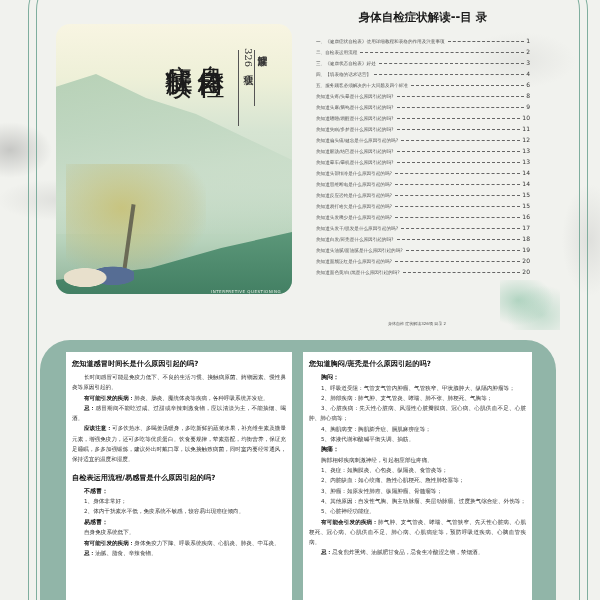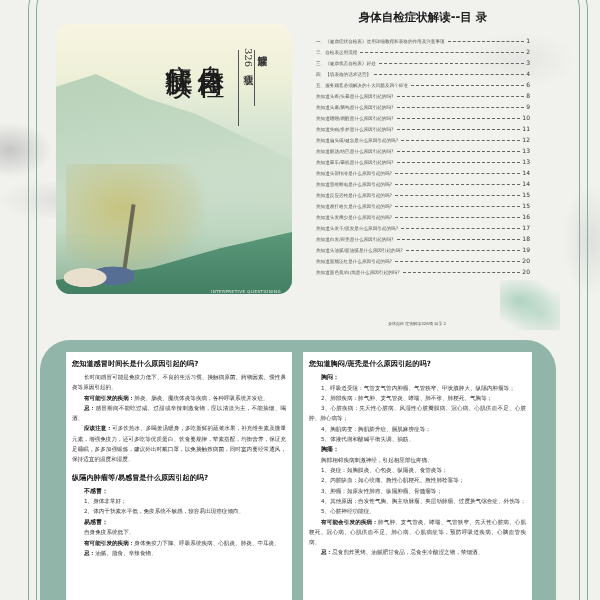--- a/index.html
+++ b/index.html
@@ -215,21 +215,21 @@
 <div class="toc-footer">身体自检 症状解读326项 目录 2</div>
 
 <div class="band"></div>
 <div class="card left" id="left-card">
     <div class="q-title">您知道感冒时间长是什么原因引起的吗?</div>
     <div class="para">长时间感冒可能是免疫力低下、不良的生活习惯、接触病原菌、药物因素、慢性鼻炎等原因引起的。</div>
     <div class="para"><b>有可能引发的疾病：</b><span>肺炎、肠炎、魔统体炎等疾病，各种呼吸系统并发症。</span></div>
     <div class="para"><b>忌：</b><span>感冒期间不能吃过咸、过甜或辛辣刺激食物，应以清淡为主，不能抽烟、喝酒。</span></div>
     <div class="para"><b>应该注意：</b><span>可多饮热水、多喝姜汤暖身，多吃新鲜的蔬菜水果，补充维生素及微量元素，增强免疫力，还可多吃等优质蛋白。饮食要规律，荤素搭配，均衡营养，保证充足睡眠，多多加强锻炼，建议外出时戴口罩，以免接触致病菌，同时室内要经常通风，保持适宜的温度和湿度。</span></div>
     <div class="gap"></div>
-    <div class="q-title">纵隔内肿瘤等/易感冒是什么原因引起的吗?</div>
+    <div class="q-title">自检表运用流程/易感冒是什么原因引起的吗?</div>
     <div class="sub">不感冒：</div>
     <div class="para noindent">1、身体非常好；</div>
     <div class="para noindent">2、体内干扰素水平低，免疫系统不敏感，较容易出现癌症倾向。</div>
     <div class="sub">易感冒：</div>
     <div class="para noindent">自身免疫系统低下。</div>
     <div class="para"><b>有可能引发的疾病：</b><span>身体免疫力下降、呼吸系统疾病、心肌炎、肺炎、中耳炎。</span></div>
     <div class="para"><b>忌：</b><span>油腻、脂食、辛辣食物。</span></div>
   </div>
 <div class="card right" id="right-card">
     <div class="q-title">您知道胸闷/斑秃是什么原因引起的吗?</div>

